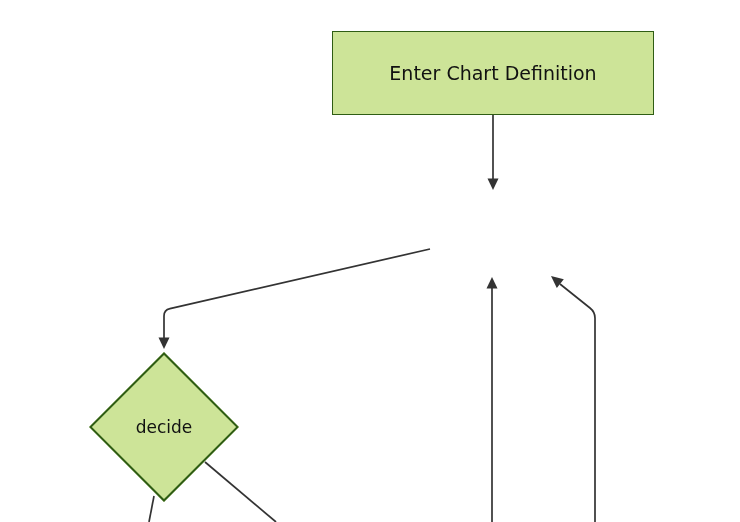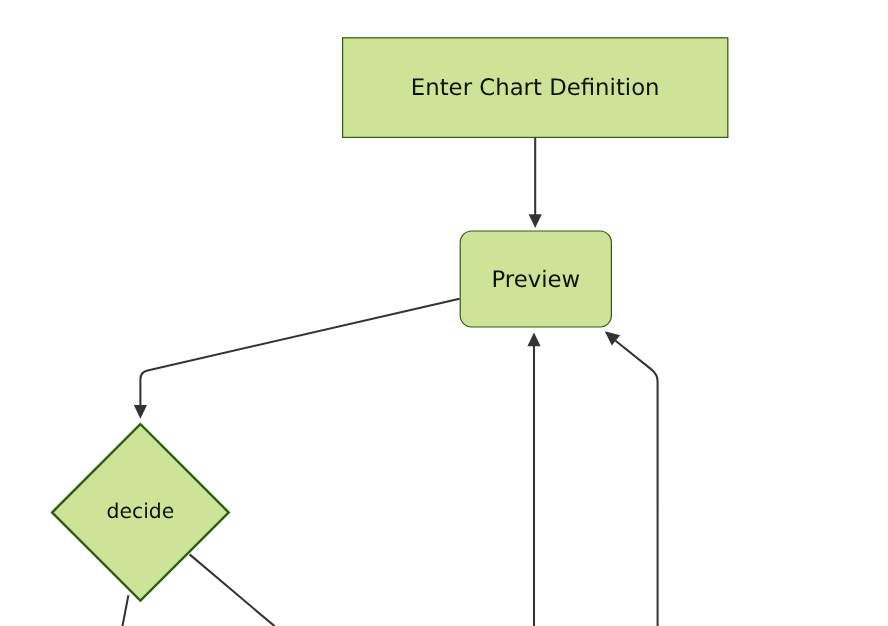--- a/index.html
+++ b/index.html
@@ -12,20 +12,21 @@
   * { margin: 0; padding: 0; box-sizing: border-box; }
   html, body { background: var(--background); }
   .stage {
     position: relative;
     width: 664px;
     height: 522px;
     overflow: hidden;
     background: var(--background);
     font-family: "DejaVu Sans", "Liberation Sans", sans-serif;
     color: var(--text);
+    margin-left: 47px;
   }
   .edge-layer {
     position: absolute;
     left: 0; top: 0;
     width: 740px; height: 522px;
   }
   .edge-line {
     stroke: var(--edge);
     stroke-width: 1.7;
     fill: none;
@@ -104,20 +105,17 @@
 
     <g>
       <line class="edge-line" x1="158" y1="462" x2="229" y2="522"></line>
     </g>
   </svg>
 
   <div class="node node-rect">
     <span>Enter Chart Definition</span>
   </div>
 
-  <div class="node node-rounded">
-    <span>Preview</span>
-  </div>
 
   <div class="diamond-shape"></div>
   <span class="diamond-label">decide</span>
 
 </div>
 
 </body></html>

